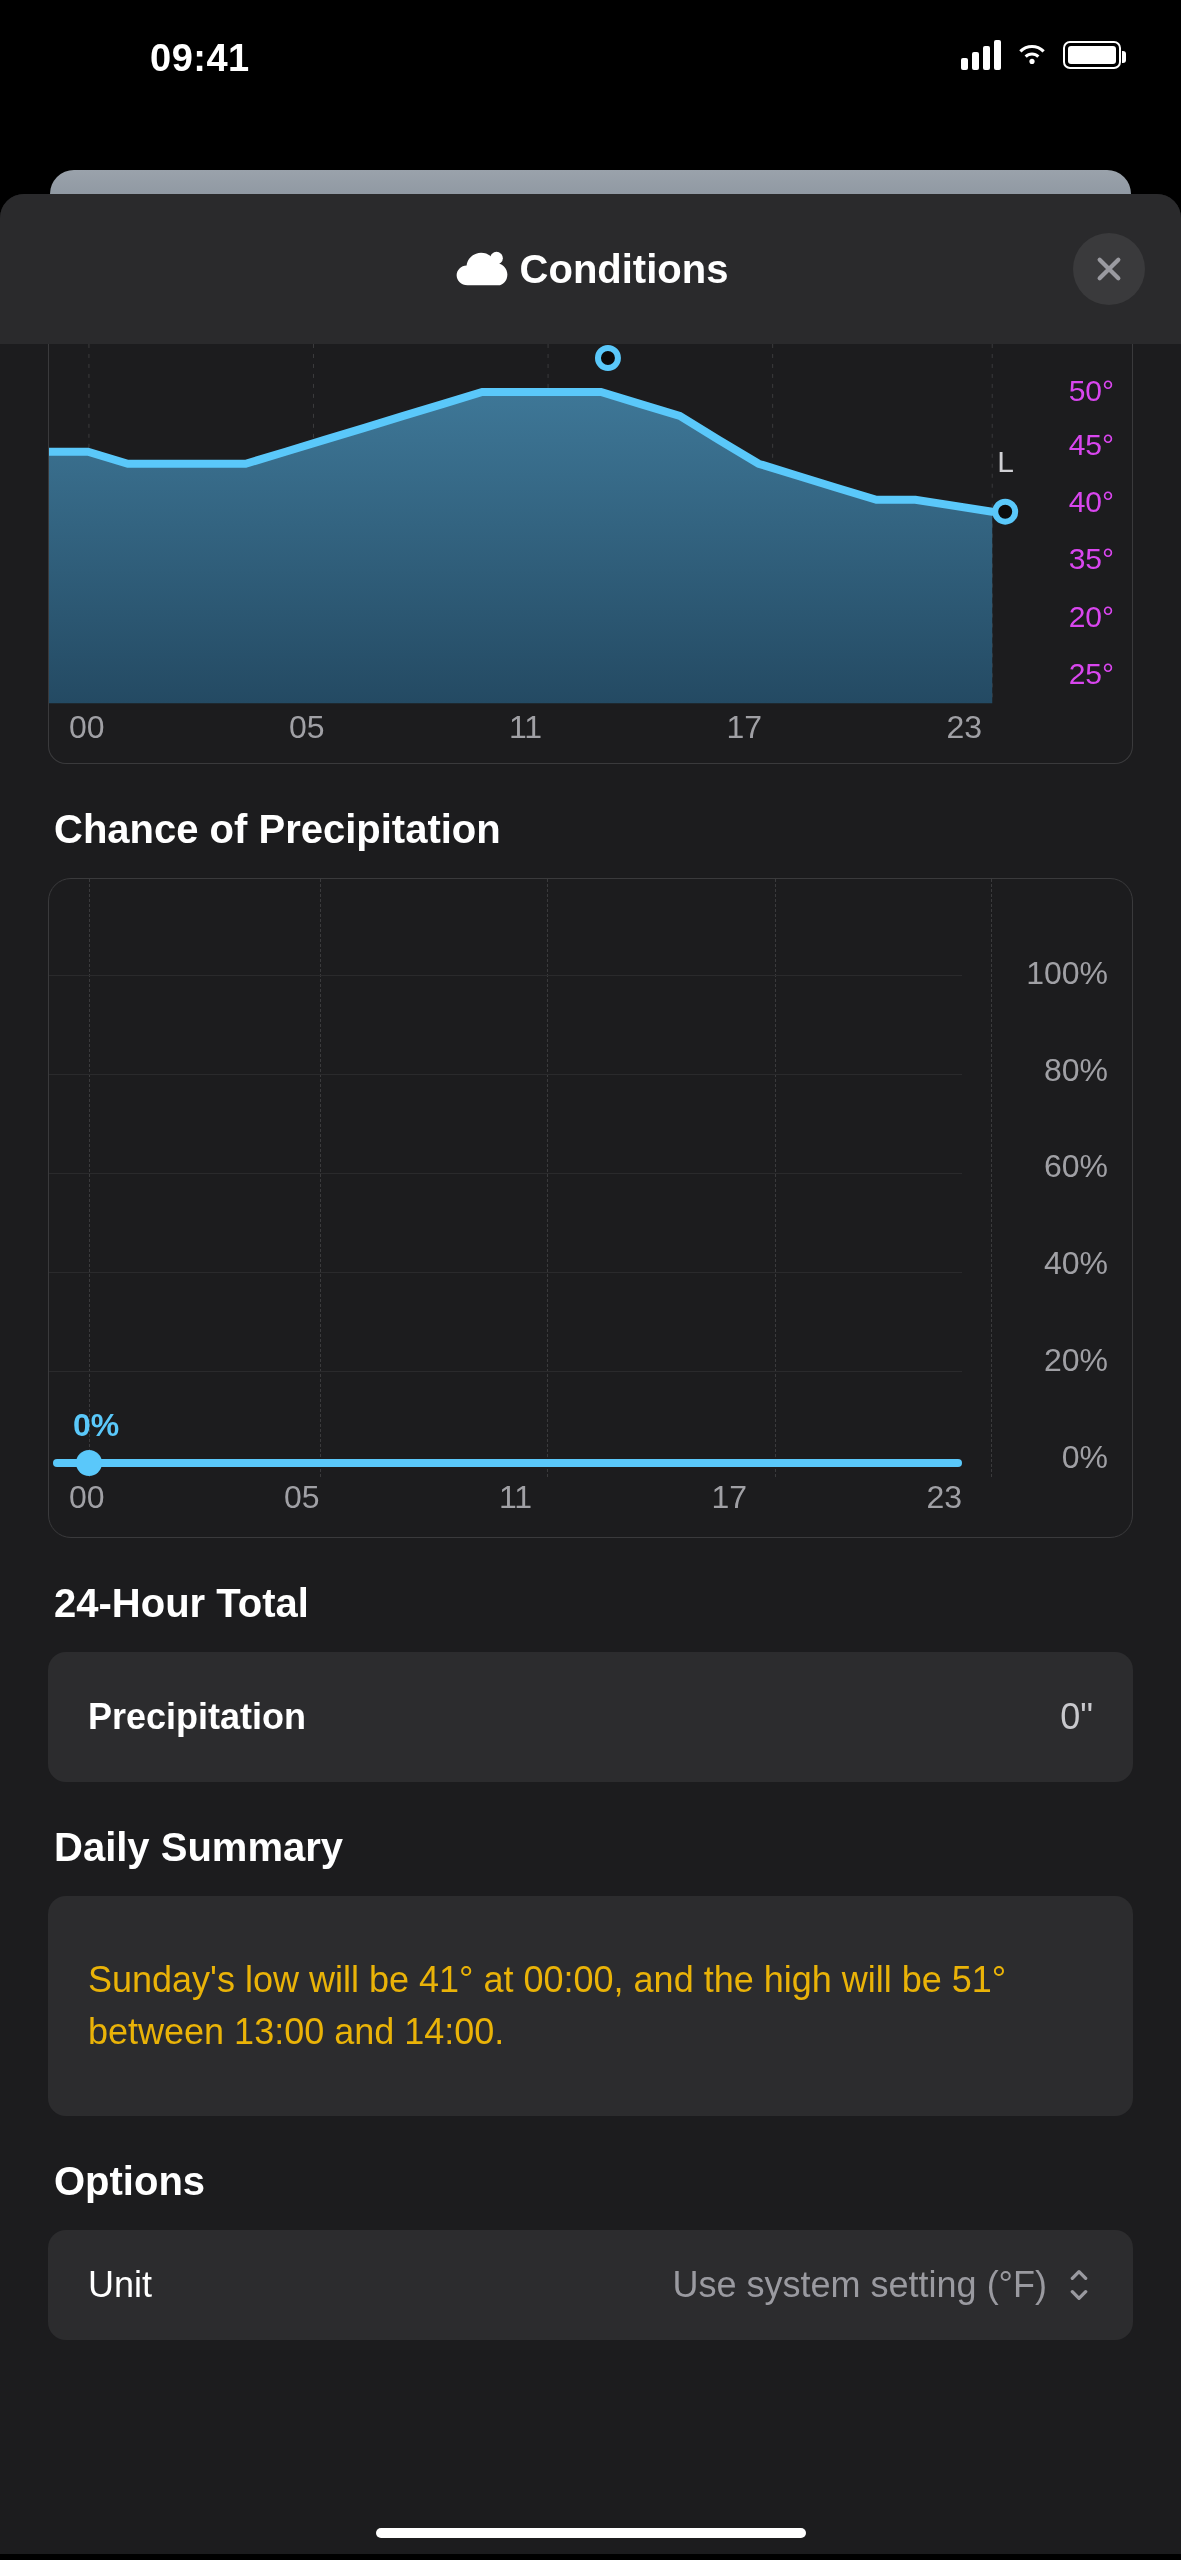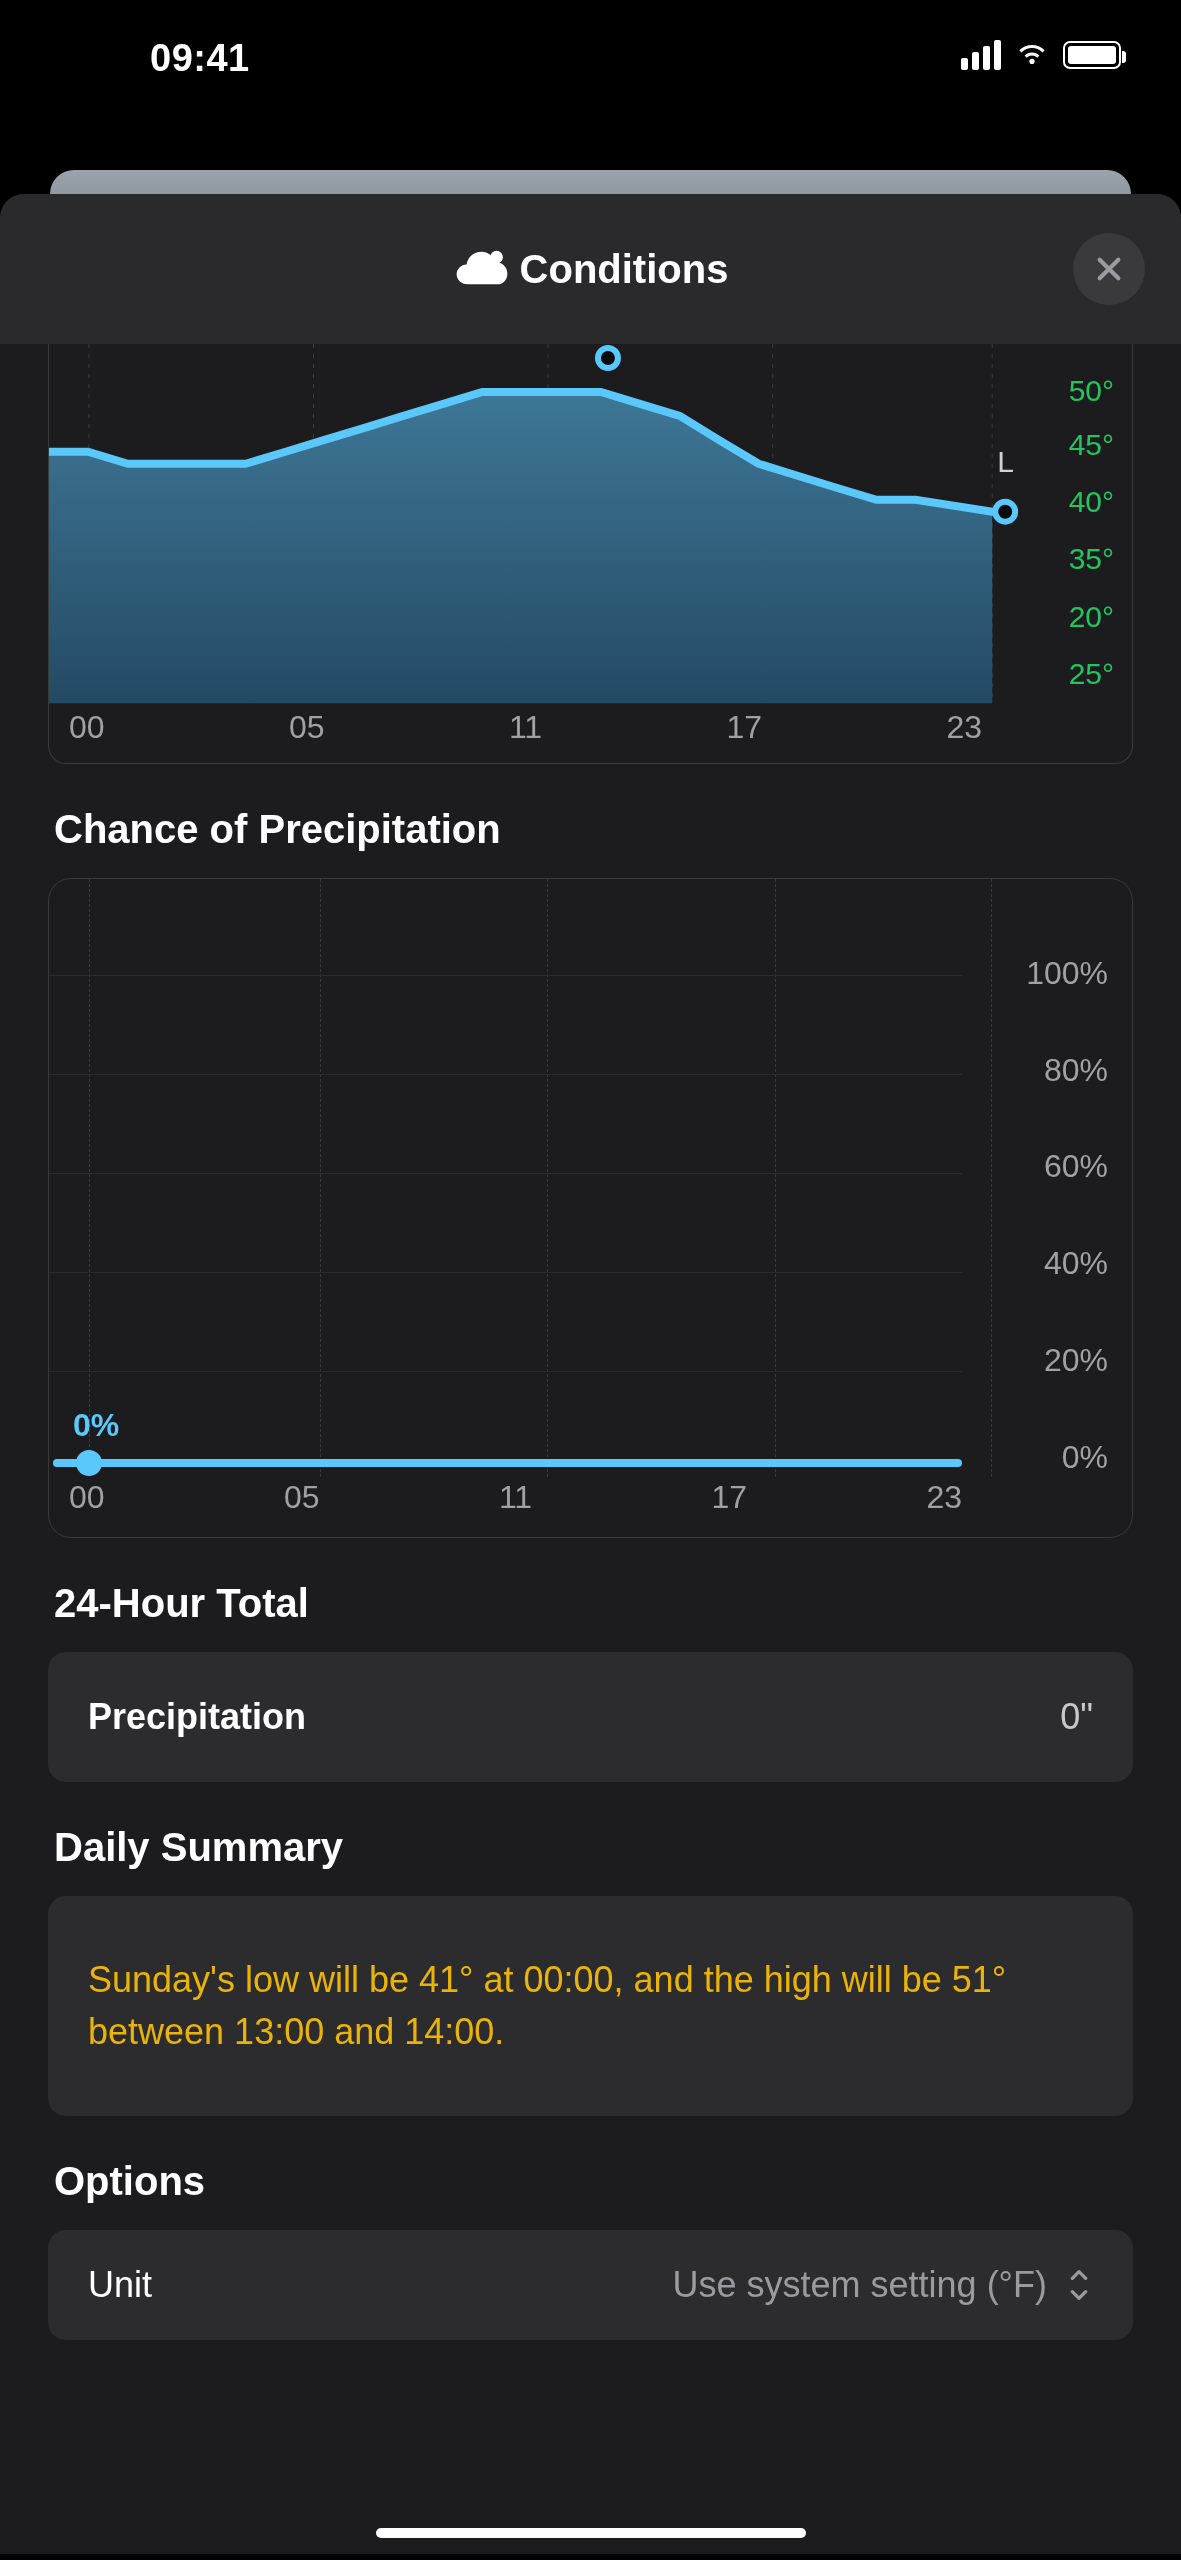--- a/index.html
+++ b/index.html
@@ -47,21 +47,21 @@
   }
   .sheet-header {
     height: 150px;
     display: flex;
     align-items: center;
     justify-content: center;
     position: relative;
     background: #2a2a2c;
     border-radius: 24px 24px 0 0;
   }
-  .sheet-title-wrap { display:flex; gap:9px; }
+  .sheet-title-wrap { display:flex; align-items:center; gap:9px; }
   .cloud-icon { width:58px; height:42px; }
   .sheet-title { font-size: 40px; font-weight: 700; }
   .close-btn {
     position: absolute; right: 36px; top: 50%; transform: translateY(-50%);
     width: 72px; height: 72px; border-radius: 50%; background: #3a3a3c;
     display:flex; align-items:center; justify-content:center; cursor:pointer;
   }
   .close-btn svg { width: 32px; height: 32px; }
 
   .content { flex:1; overflow:hidden; padding: 0 0 0 0; }
@@ -71,21 +71,21 @@
     margin: 0 48px;
     border: 1px solid #3a3a3c;
     border-top: none;
     border-radius: 0 0 18px 18px;
     padding-bottom: 12px;
     height: 420px;
     position: relative;
   }
   .chart-plot { position:absolute; left:0; right:0; top:0; bottom:0; }
   .temp-y-labels { position:absolute; right:18px; top:0; bottom:60px; width:110px; }
-  .temp-y-labels span { position:absolute; right:0; font-size:30px; color:#22c55e; transform: translateY(-50%); }
+  .temp-y-labels span { position:absolute; right:0; font-size:30px; color:#d946ef; transform: translateY(-50%); }
   .temp-x-labels { position:absolute; left:20px; right:150px; bottom:10px; height:44px; display:flex; justify-content:space-between; font-size:32px; color:#a0a0a5; }
 
   .section-title { font-size:40px; font-weight:700; margin:43px 54px 26px 54px; }
 
   
   .precip-card {
     margin: 0 48px;
     border: 1px solid #3a3a3c;
     border-radius: 23px;
     height: 660px;

